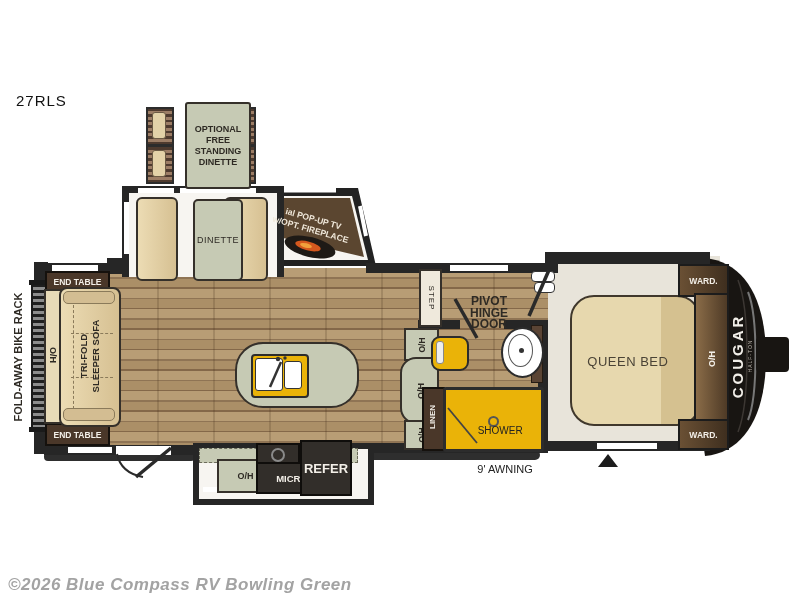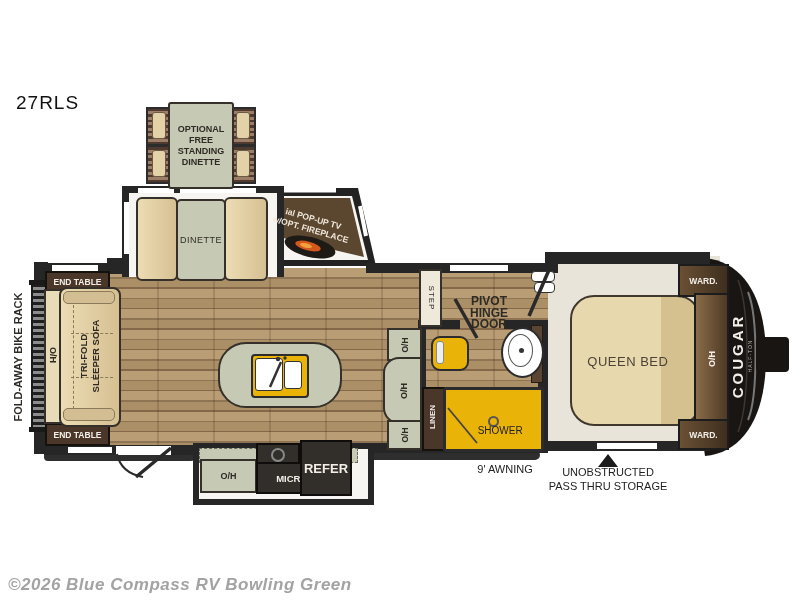--- a/index.html
+++ b/index.html
@@ -4,41 +4,41 @@
 <style>
   html,body{margin:0;padding:0;background:#ffffff;}
   .stage{position:relative;width:800px;height:600px;background:#ffffff;overflow:hidden;
          font-family:"Liberation Sans", sans-serif;color:#2e2a24;}
   .abs{position:absolute;}
   .wall{position:absolute;background:#262626;}
   .win{position:absolute;background:#ffffff;}
   .clabel{position:absolute;transform:translate(-50%,-50%);white-space:nowrap;text-align:center;}
   .rotccw{transform:translate(-50%,-50%) rotate(-90deg);}
   .rotcw{transform:translate(-50%,-50%) rotate(90deg);}
-  .sage{background:#c6cab4;border:2px solid #35302a;}
+  .sage{background:#c6cab4;border:2px solid #35302a;margin-left:17px;}
   .tan{background:linear-gradient(90deg,#ecdcb4,#d6c092);border:2px solid #35302a;}
   .darkbrown{background:#4a3729;border:2px solid #15110d;}
   .appliance{background:#322e2a;border:2px solid #0f0d0b;}
   .whitebox{background:#eab308;border:2.5px solid #2c2c2c;}
   .lbl{font-weight:bold;color:#2e2a24;}
   .wlbl{font-weight:bold;color:#f3efe8;}
   .floor-wood{background:
      repeating-linear-gradient(90deg, rgba(60,40,20,0) 0 54px, rgba(60,40,20,0.18) 54px 56px),
      repeating-linear-gradient(180deg,#b89d75 0 9px,#8f7454 9px 10.5px,#ab8f67 10.5px 19px,#846849 19px 20.5px);}
   .floor-light{background:#e8e4da;}
   .slide-floor{background:#f7f5f1;border:6px solid #262626;}
   svg{position:absolute;left:0;top:0;}
   .z0{z-index:0}.z1{z-index:1}.z2{z-index:2}.z3{z-index:3}.z4{z-index:4}.z5{z-index:5}.z6{z-index:6}
 </style>
 </head>
 <body>
 
 <div class="stage">
 
-  <div class="abs lbl z6" style="left:16px;top:92px;font-size:19px;letter-spacing:1px;font-weight:normal;color:#111;">27RLS</div>
+  <div class="abs lbl z6" style="left:16px;top:92px;font-size:15px;letter-spacing:1px;font-weight:normal;color:#111;">27RLS</div>
 
   <div class="abs floor-wood z0" style="left:47px;top:268px;width:501px;height:180px;"></div>
   <div class="abs floor-light z0" style="left:548px;top:256px;width:172px;height:190px;"></div>
 
   <svg class="z1" width="800" height="600" viewBox="0 0 800 600">
 
     <polygon points="258,188 358,188 376,266 258,266" fill="#222222"></polygon>
     <polygon points="264,196 352,196 368,260 264,260" fill="#f7f5f1"></polygon>
     <polygon points="266,198 350,198 364,257 266,234" fill="#5b4630"></polygon>
     <ellipse cx="310" cy="247" rx="26" ry="10" transform="rotate(14 310 247)" fill="#1e1a16"></ellipse>
@@ -218,24 +218,20 @@
   <div class="abs z3" style="left:678px;top:419px;width:47px;height:27px;border:2px solid #1c1c1c;
        background:linear-gradient(90deg,#6a5034,#3f2f1f);">
     <div class="clabel wlbl" style="left:50%;top:50%;font-size:8.5px;">WARD.</div>
   </div>
 
   <div class="clabel rotccw z6" style="left:737px;top:356px;font-size:15px;font-weight:bold;color:#f2efe9;letter-spacing:3px;">COUGAR</div>
   <div class="clabel rotccw z6" style="left:750px;top:356px;font-size:5px;color:#b9b3aa;letter-spacing:1px;">HALF-TON</div>
 
   <div class="abs z6" style="left:598px;top:454px;width:0;height:0;border-left:10px solid transparent;border-right:10px solid transparent;
        border-bottom:13px solid #1c1c1c;"></div>
-  <div class="clabel lbl z6" style="left:608px;top:479px;font-size:11px;line-height:13.5px;font-weight:normal;color:#1e1e1e;">
-    <span>UNOBSTRUCTED</span><br>
-    <span>PASS THRU STORAGE</span>
-  </div>
 
   <svg class="z5" width="800" height="600" viewBox="0 0 800 600" style="pointer-events:none;">
 
     <line x1="281" y1="362" x2="270" y2="387" stroke="#333" stroke-width="2.5"></line>
     <circle cx="278" cy="359" r="2.2" fill="#333"></circle>
     <circle cx="285" cy="358" r="1.7" fill="#333"></circle>
 
     <line x1="455" y1="299" x2="477" y2="338" stroke="#2a2a2a" stroke-width="3.5"></line>
 
     <line x1="549" y1="270" x2="529" y2="316" stroke="#2a2a2a" stroke-width="3.5"></line>

